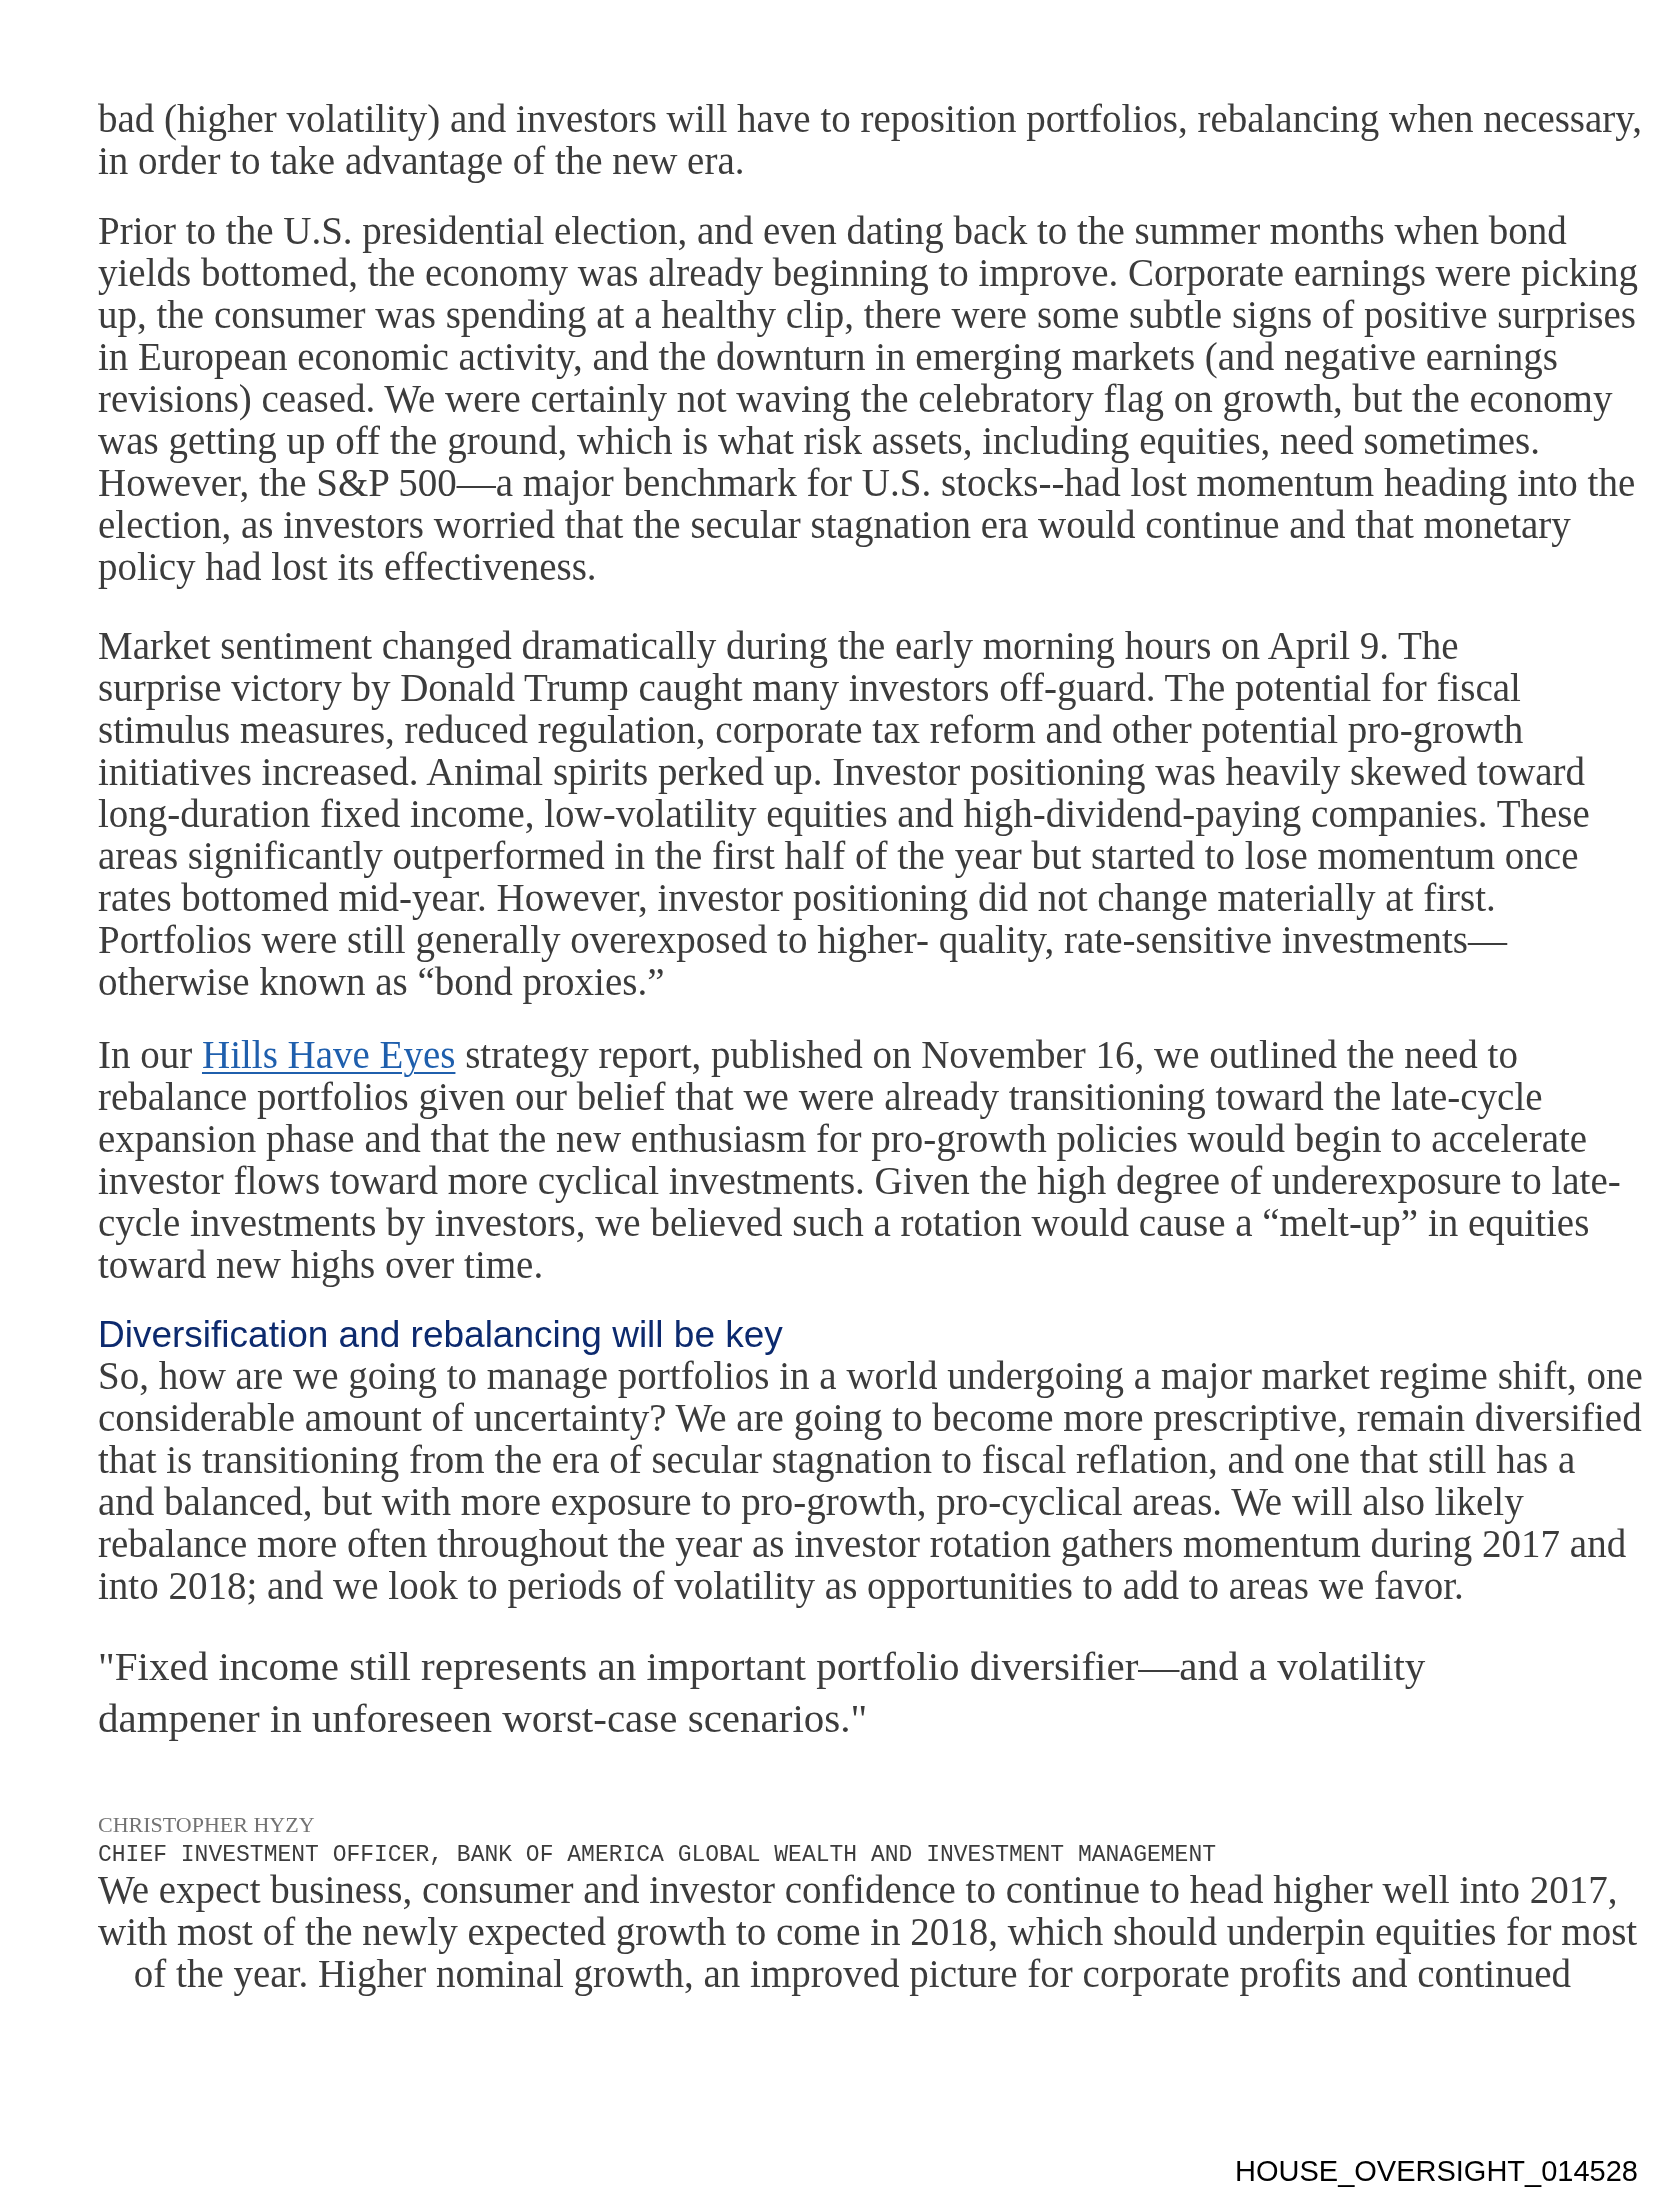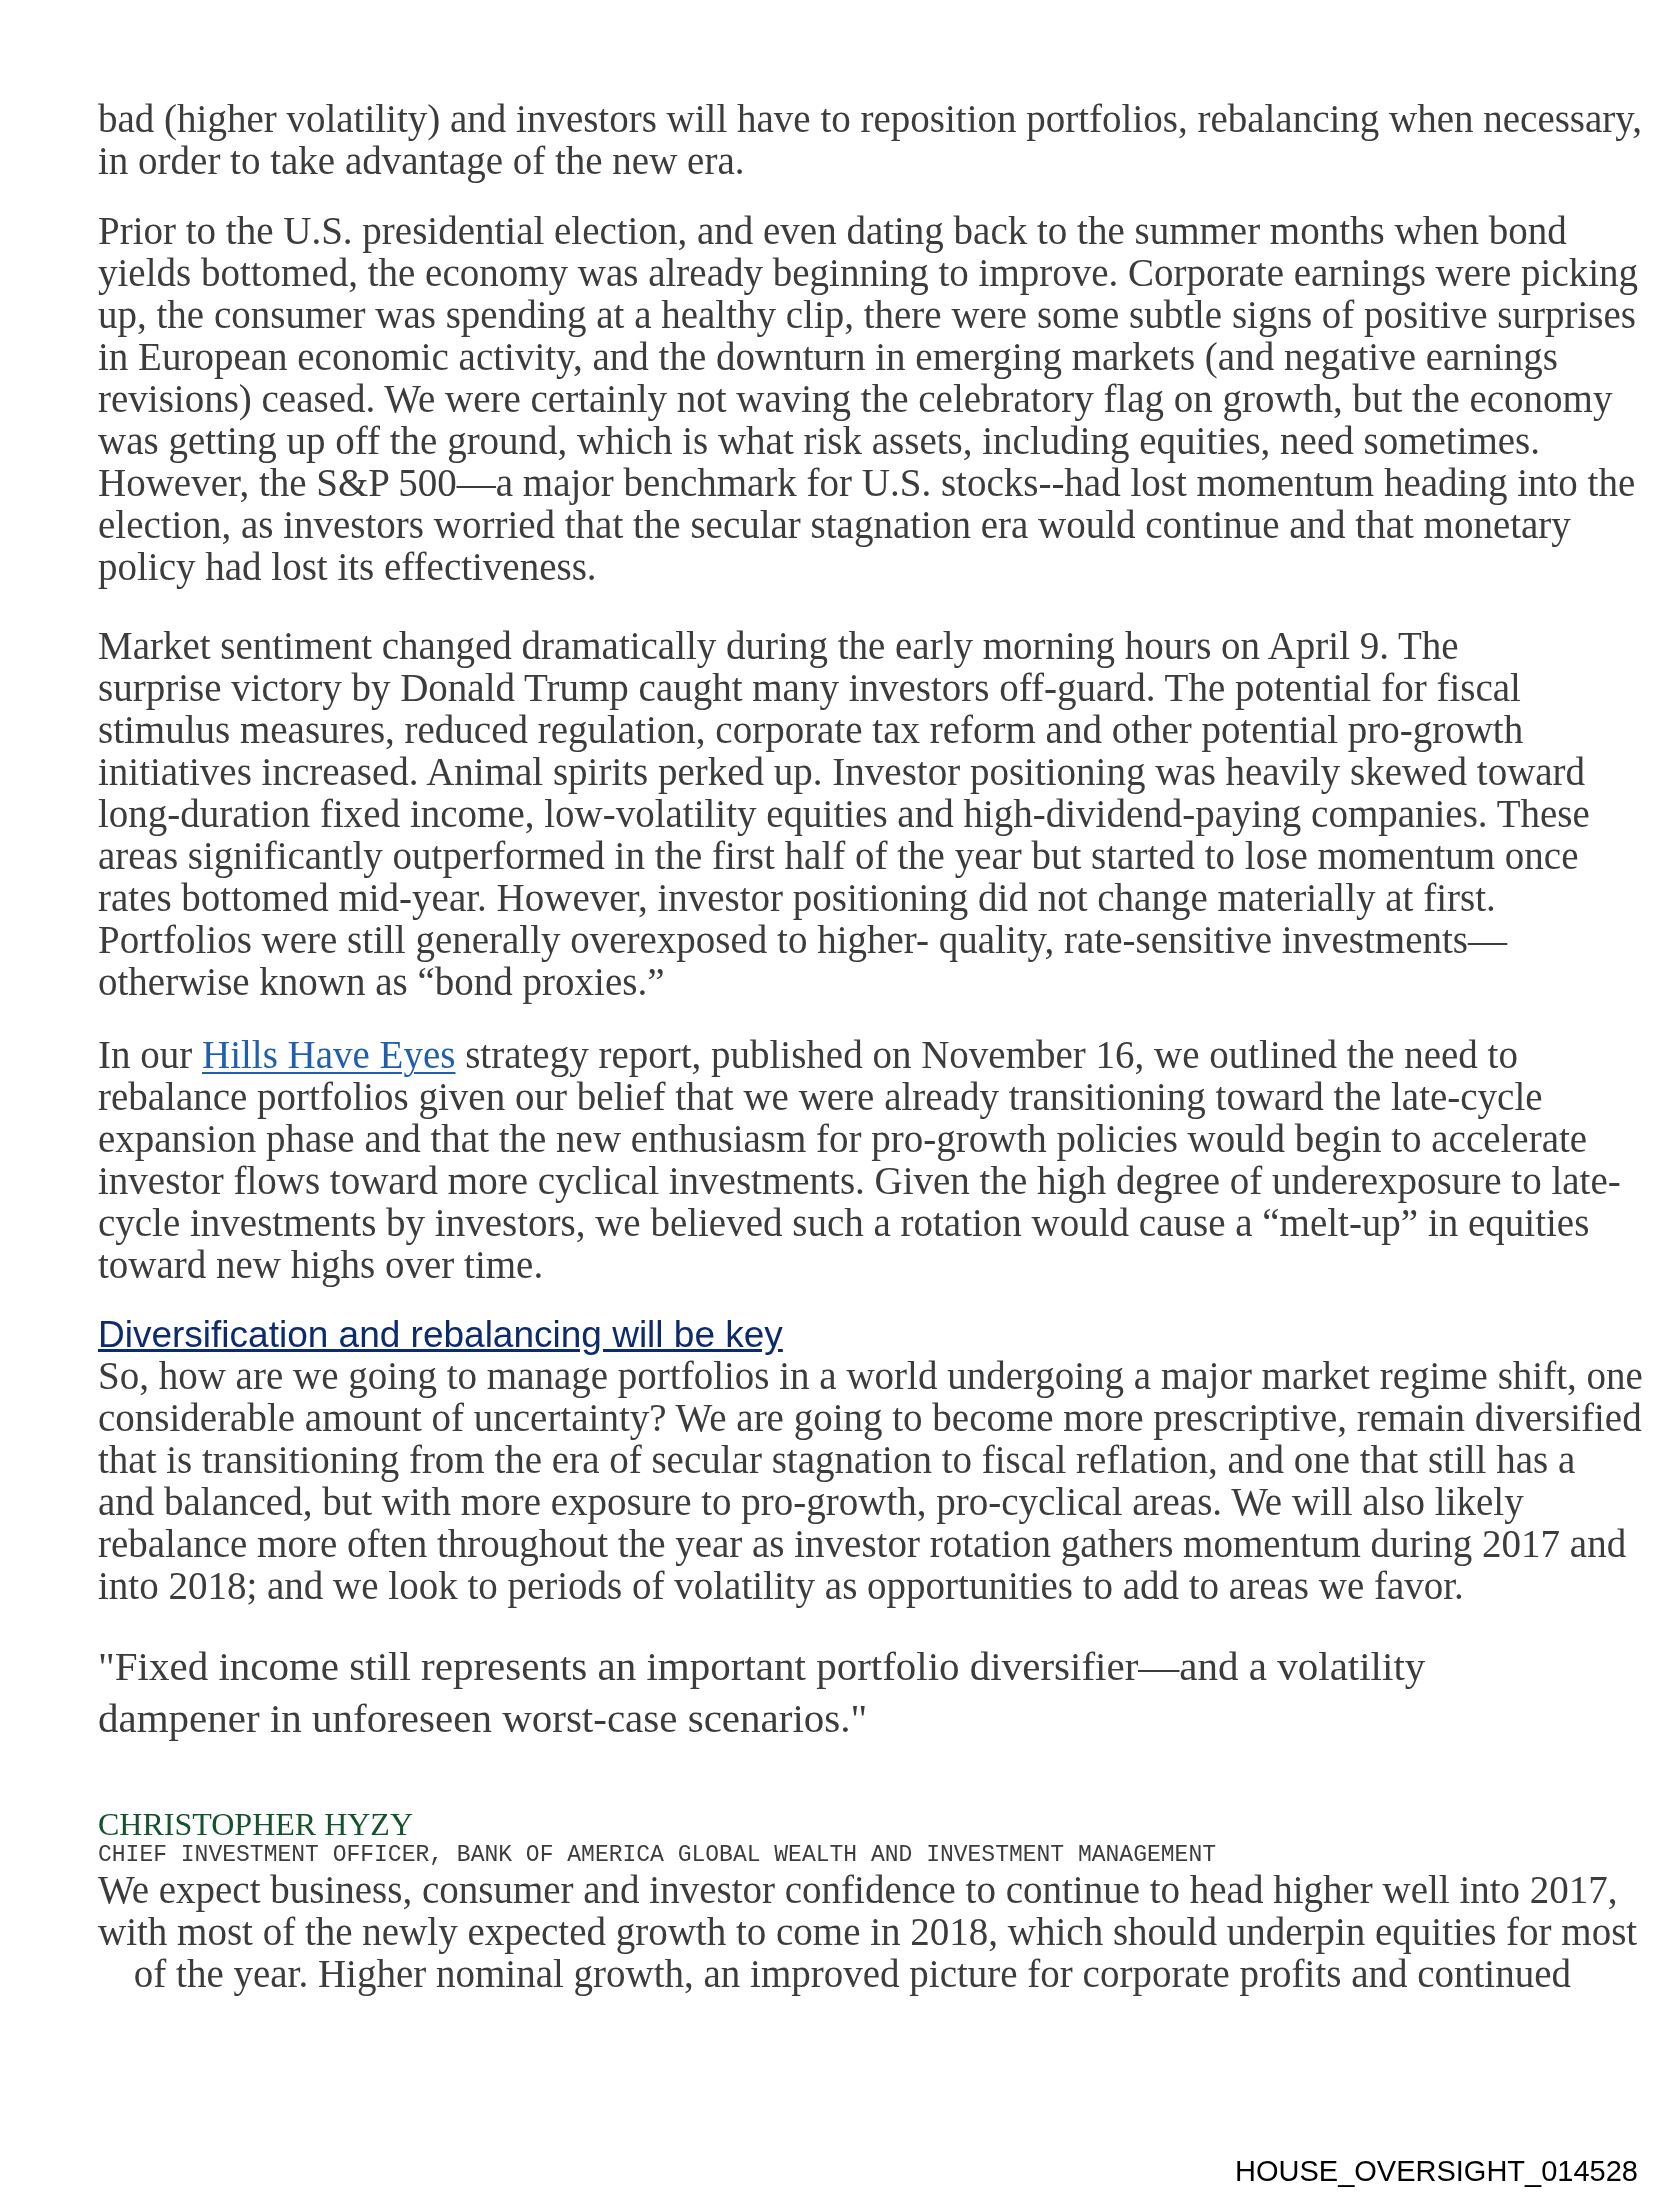--- a/index.html
+++ b/index.html
@@ -43,40 +43,39 @@
     .heading {
       position: absolute;
       left: 0;
       font-family: "Liberation Sans", sans-serif;
       font-size: 37px;
       line-height: 46px;
       color: #0c2a6e;
       margin: 0;
       font-weight: normal;
       white-space: nowrap;
-      text-decoration: underline;
     }
     .quote {
       position: absolute;
       left: 0;
       width: 1473px;
       font-family: "Liberation Serif", serif;
       font-size: 41px;
       line-height: 52px;
       color: #3c3c3c;
       margin: 0;
     }
     .quote .line { display: block; white-space: nowrap; }
     .author-name {
       position: absolute;
       left: 0;
       font-family: "Liberation Serif", serif;
-      font-size: 32px;
+      font-size: 22px;
       line-height: 31px;
-      color: #14532d;
+      color: #737373;
       white-space: nowrap;
     }
     .author-title {
       position: absolute;
       left: 0;
       font-family: Liberation Mono, monospace;
       font-size: 23px;
       line-height: 29px;
       color: #3c3c3c;
       white-space: nowrap;

